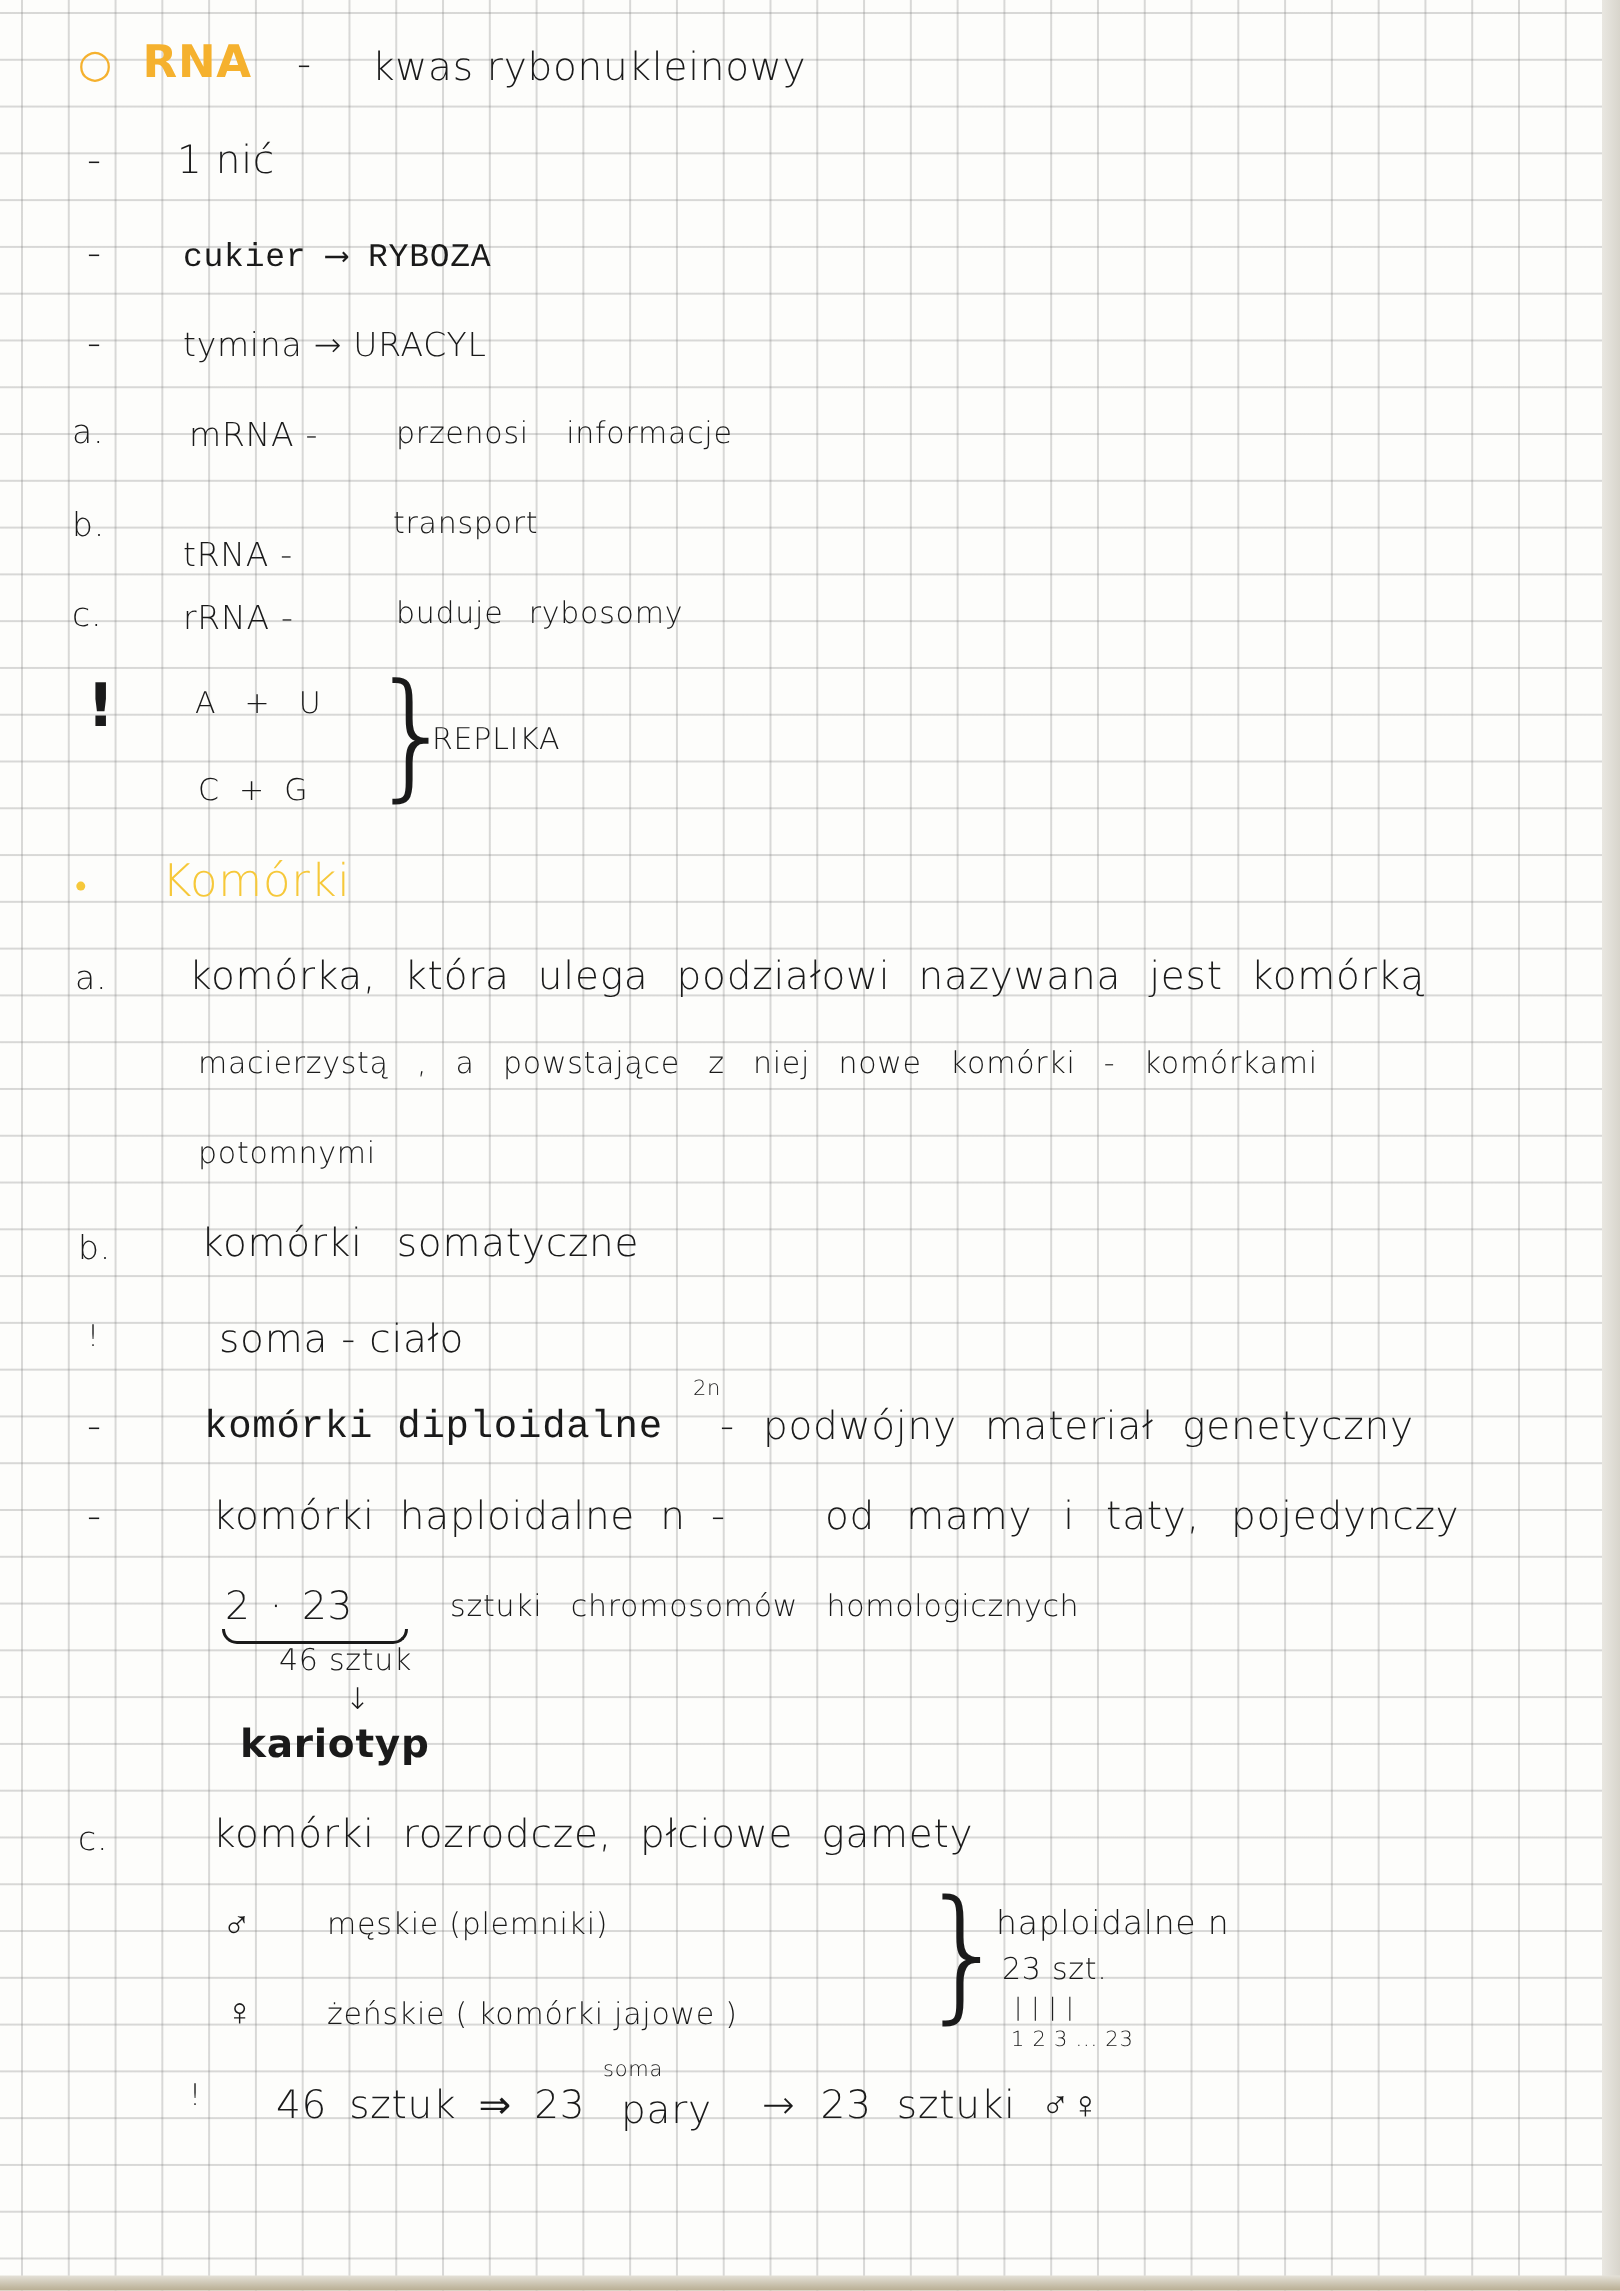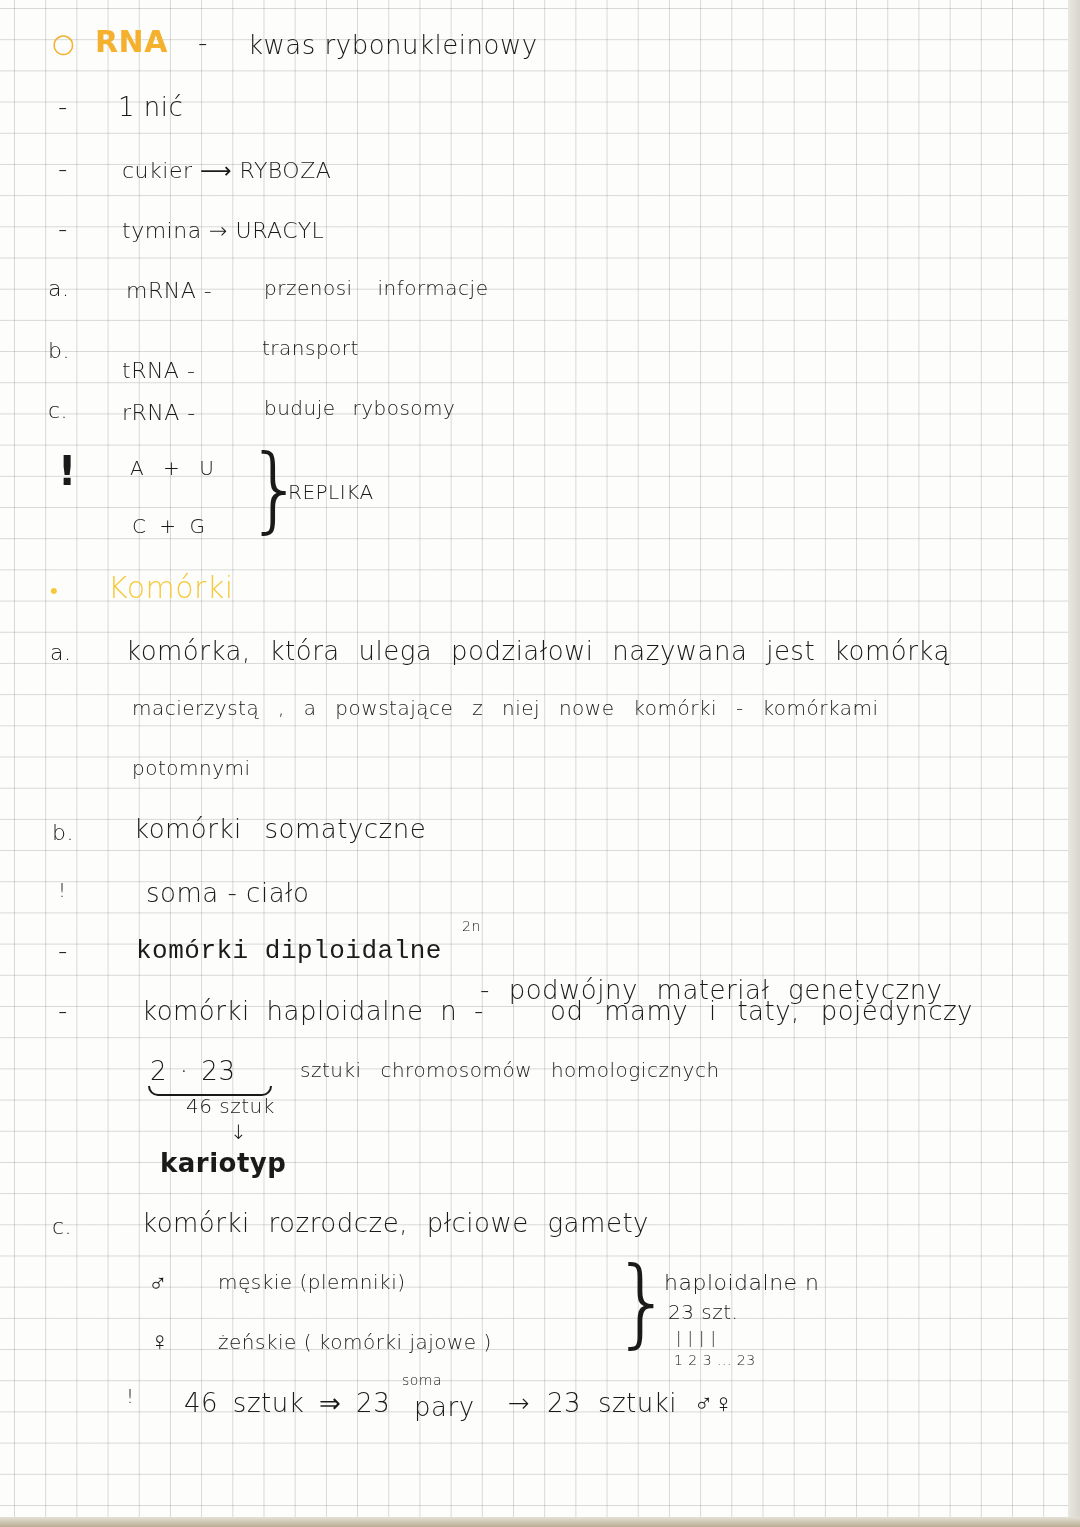--- a/index.html
+++ b/index.html
@@ -54,21 +54,21 @@
 
   <span class="hw sz26 accent-orange" style="left:52px; top:28px;">○</span>
   <span class="hw sz26 accent-orange" style="left:95px; top:24px; font-size:30px;">RNA</span>
   <span class="hw sz26" style="left:198px; top:28px;">-</span>
   <span class="hw sz26" style="left:248px; top:30px;">kwas rybonukleinowy</span>
 
   <span class="hw sz26" style="left:58px; top:92px;">-</span>
   <span class="hw sz26" style="left:118px; top:92px;">1 nić</span>
 
   <span class="hw sz26" style="left:58px; top:154px;">-</span>
-  <span class="hw sz22" style="left:122px; top:158px;">cukier ⟶ RYBOZA</span>
+  <span class="hw sz22" style="left:122px; top:158px;font-family:Liberation Mono, monospace;">cukier ⟶ RYBOZA</span>
 
   <span class="hw sz26" style="left:58px; top:214px;">-</span>
   <span class="hw sz22" style="left:122px; top:218px;">tymina → URACYL</span>
 
   <span class="hw sz22" style="left:48px; top:276px;">a.</span>
   <span class="hw sz22" style="left:126px; top:278px;">mRNA -</span>
   <span class="hw sz24" style="left:264px; top:276px; word-spacing:18px;">przenosi informacje</span>
 
   <span class="hw sz22" style="left:48px; top:338px;">b.</span>
   <span class="hw sz22" style="left:122px; top:358px;">tRNA -</span>
@@ -94,21 +94,21 @@
 
   <span class="hw sz22" style="left:52px; top:820px;">b.</span>
   <span class="hw sz26" style="left:134px; top:814px; word-spacing:14px;">komórki somatyczne</span>
 
   <span class="hw sz24" style="left:58px; top:878px;">!</span>
   <span class="hw sz26" style="left:146px; top:878px;">soma - ciało</span>
 
   <span class="hw sz26" style="left:58px; top:936px;">-</span>
   <span class="hw sz26" style="left:136px; top:936px;font-family:Liberation Mono, monospace;">komórki diploidalne</span>
   <span class="hw sz14" style="left:462px; top:918px;">2n</span>
-  <span class="hw sz26" style="left:480px; top:936px; word-spacing:10px;margin-top:39px;">- podwójny materiał genetyczny</span>
+  <span class="hw sz26" style="left:480px; top:936px; word-spacing:10px;">- podwójny materiał genetyczny</span>
 
   <span class="hw sz26" style="left:58px; top:996px;">-</span>
   <span class="hw sz26" style="left:142px; top:996px; word-spacing:8px;">komórki haploidalne n -</span>
   <span class="hw sz26" style="left:550px; top:996px; word-spacing:12px;">od mamy i taty, pojedynczy</span>
 
   <span class="hw sz26" style="left:150px; top:1056px; word-spacing:4px;">2 · 23</span>
   <div class="underbrace" style="left:148px; top:1086px; width:120px;"></div>
   <span class="hw sz24" style="left:300px; top:1058px; word-spacing:12px;">sztuki chromosomów homologicznych</span>
   <span class="hw sz20" style="left:186px; top:1094px;">46 sztuk</span>
   <span class="hw sz20" style="left:230px; top:1120px;">↓</span>

